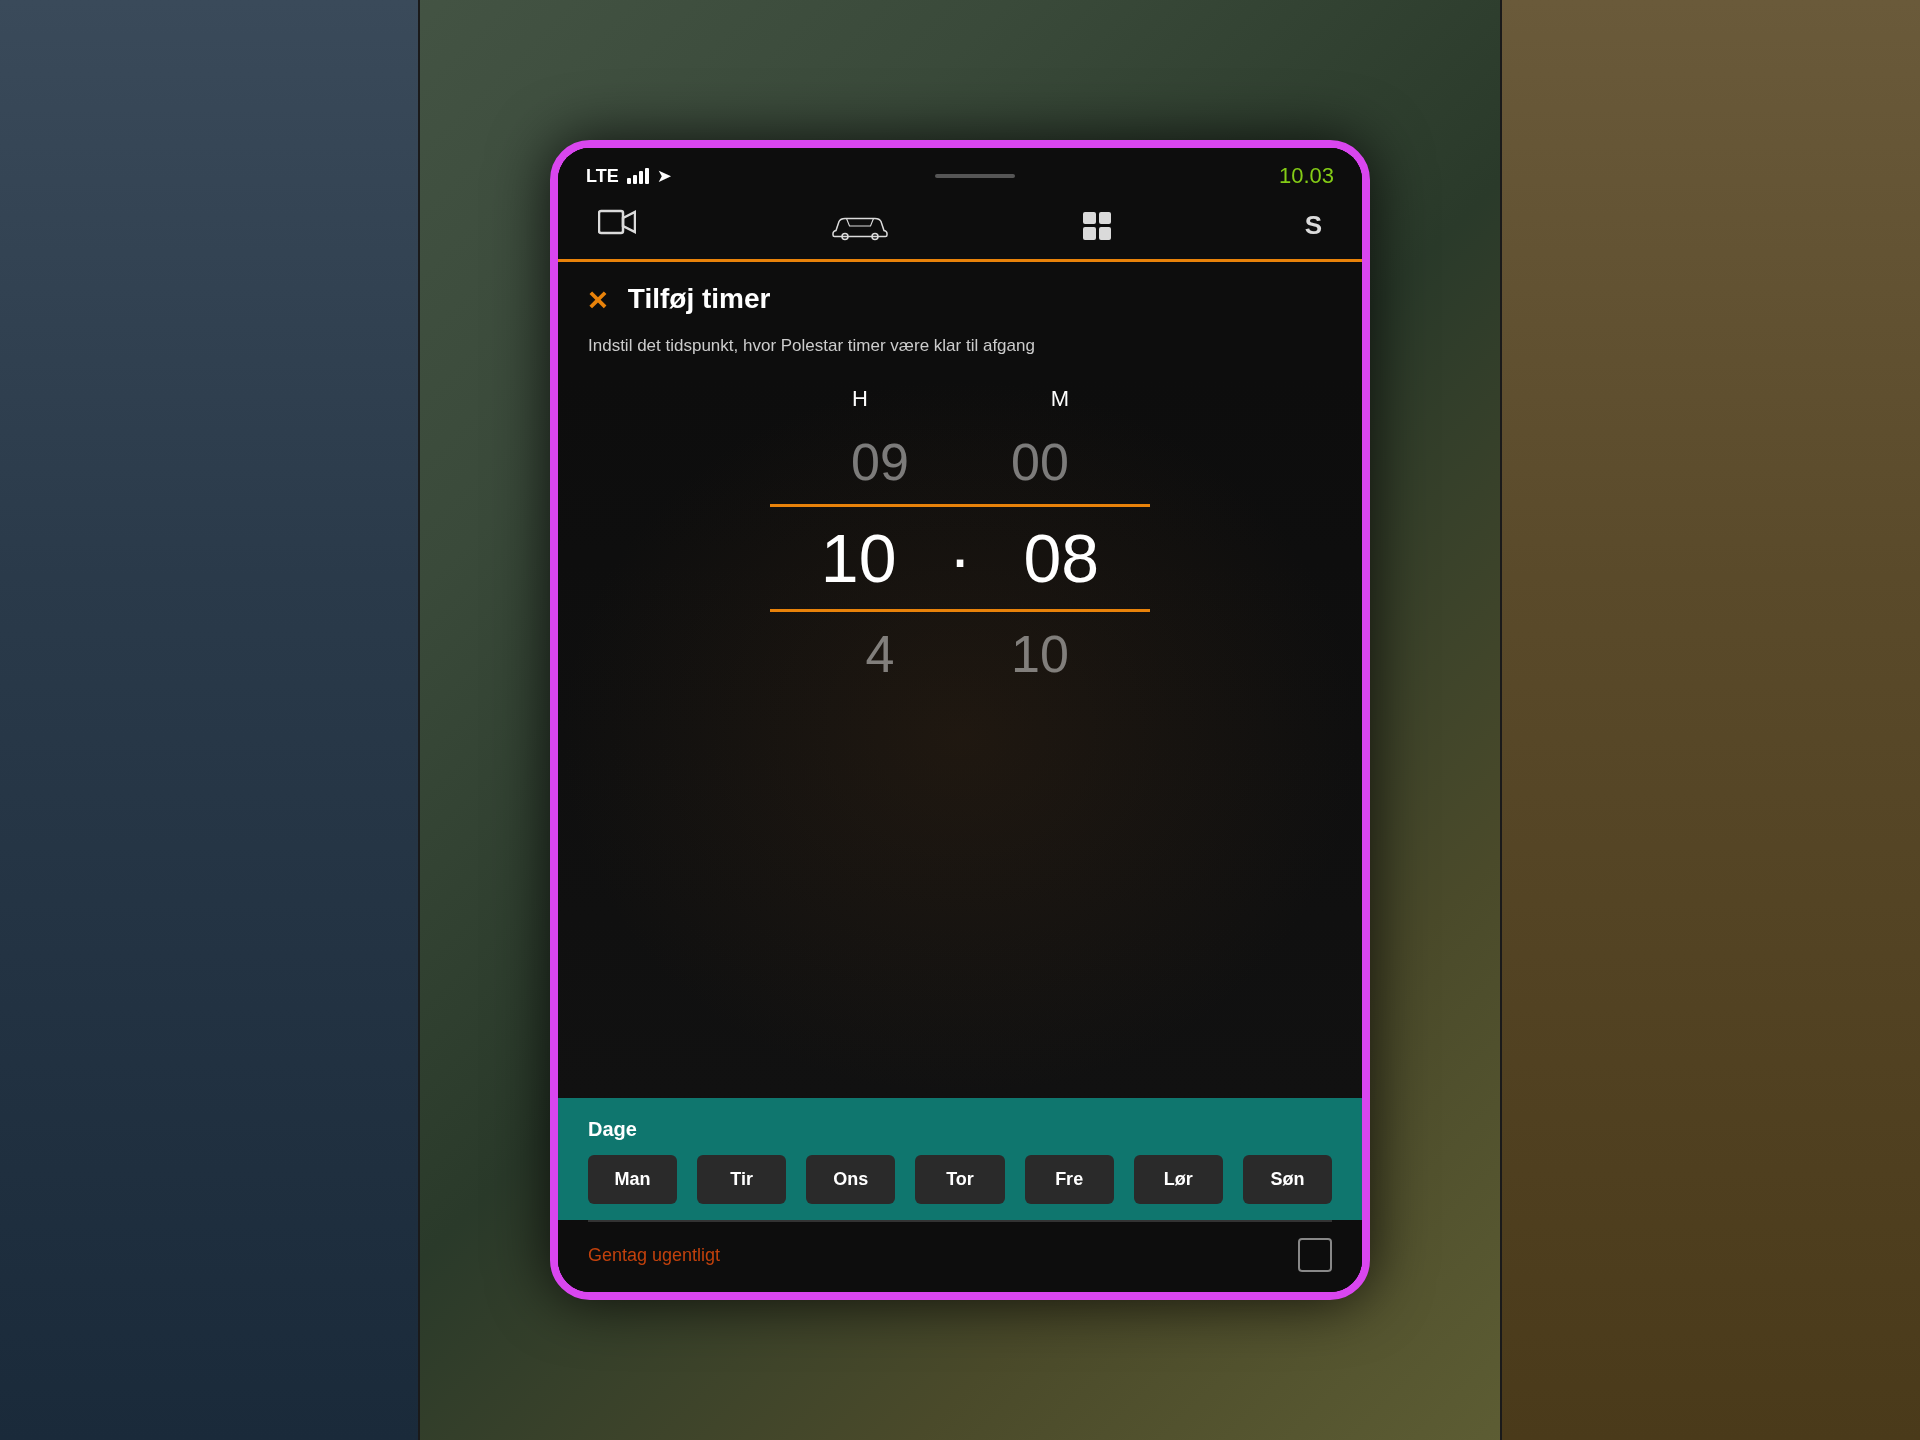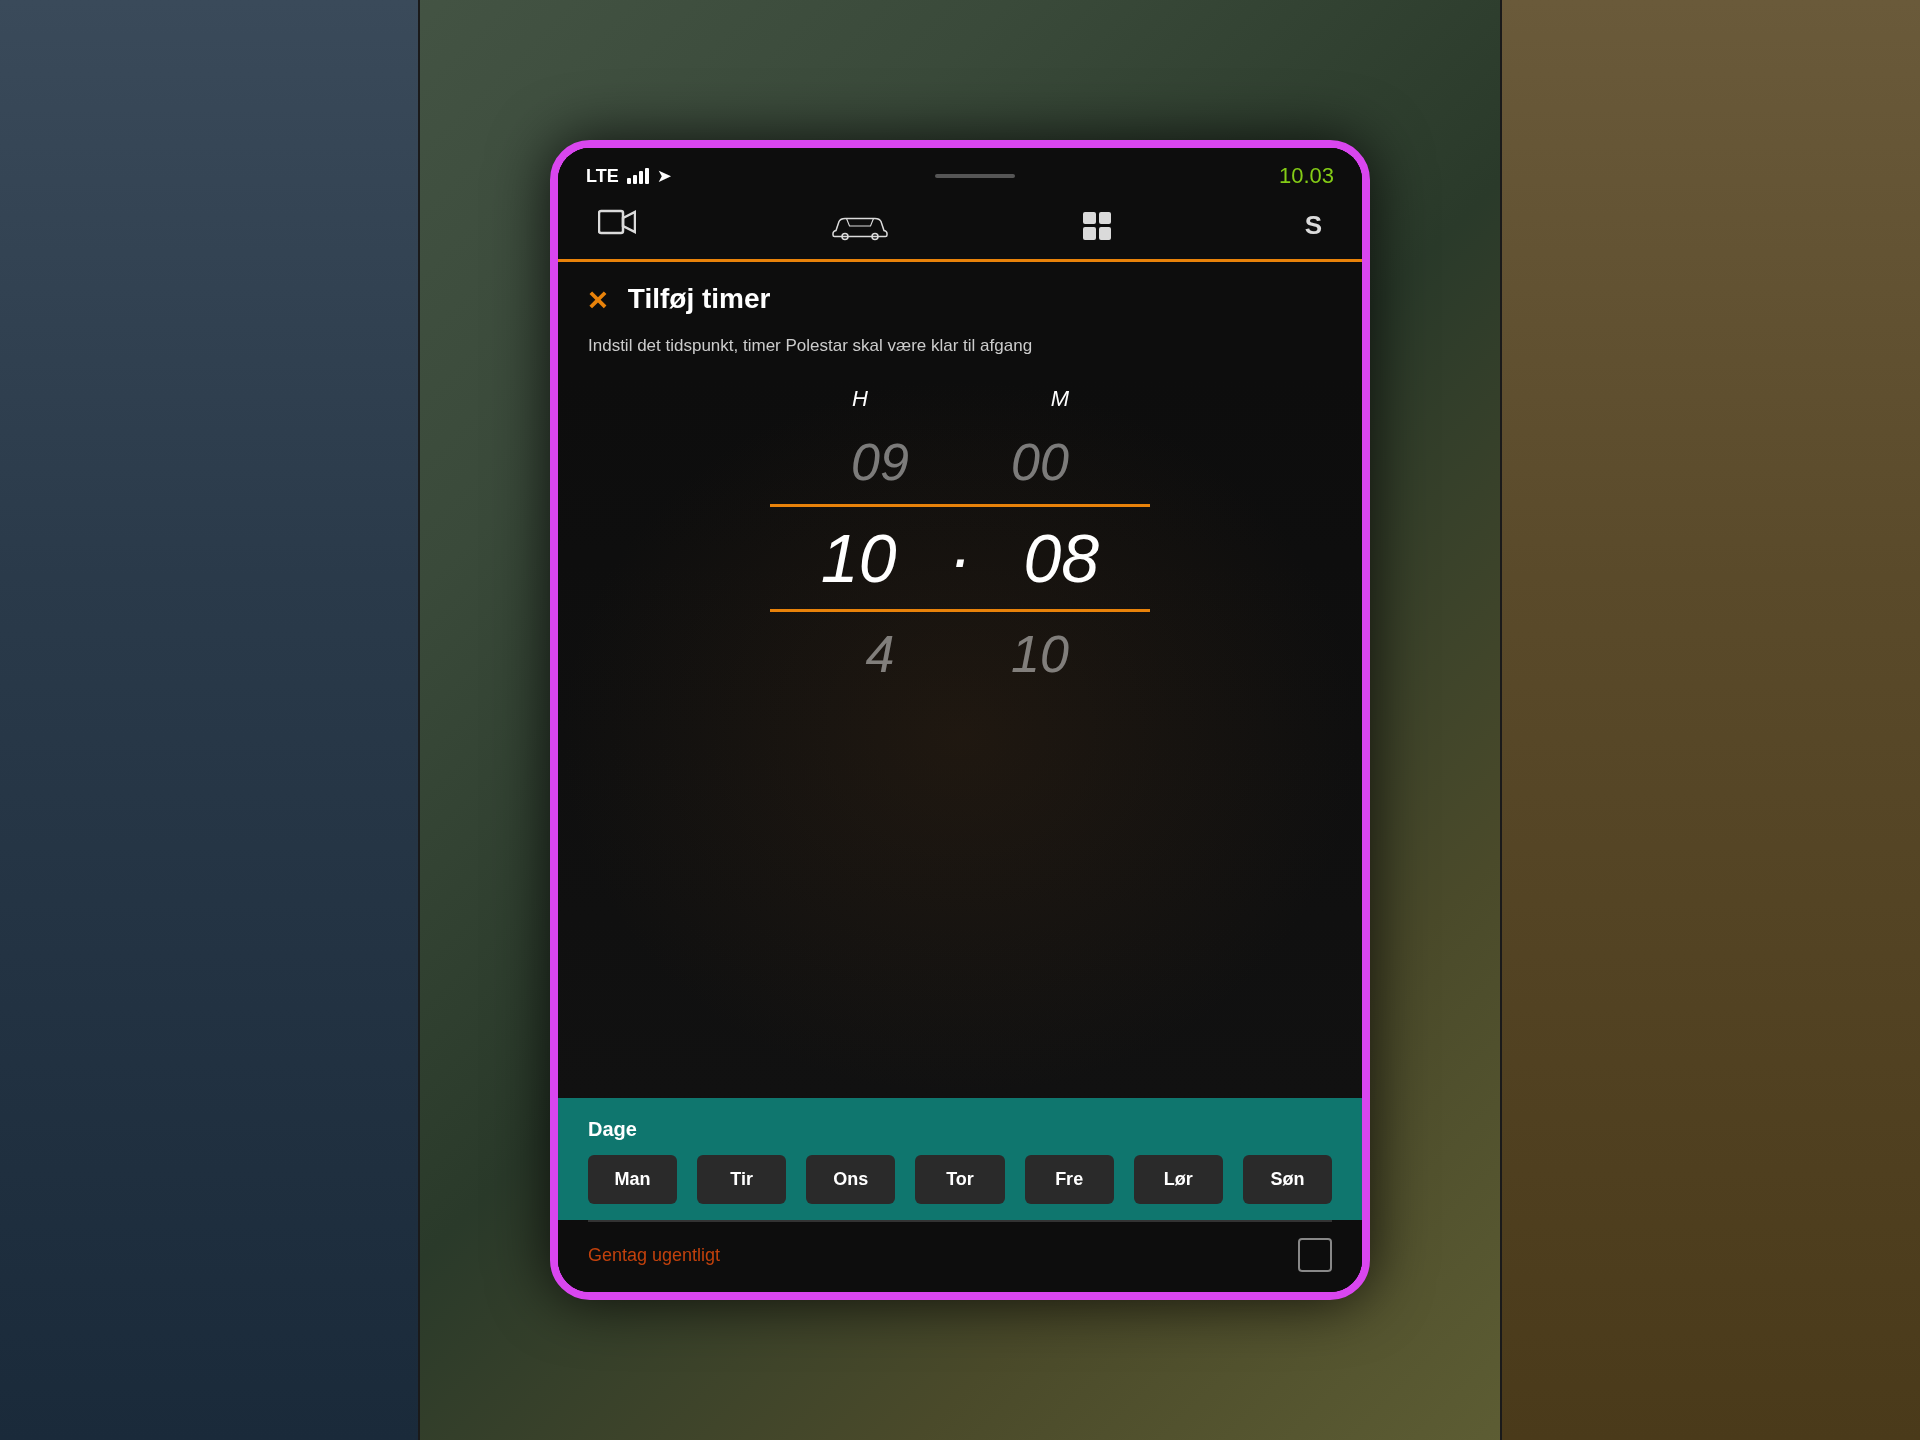--- a/index.html
+++ b/index.html
@@ -202,21 +202,20 @@
     
     .time-picker-area {
       flex: 1;
       display: flex;
       flex-direction: column;
       align-items: center;
       background: linear-gradient(180deg, #0d0d0d 0%, #111 100%);
       padding: 0 30px;
       position: relative;
       overflow: hidden;
-      font-style: italic;
     }
 
     .time-picker-area::before {
       content: '';
       position: absolute;
       top: 0; left: 0; right: 0; bottom: 0;
       background: radial-gradient(ellipse at center, rgba(80,50,20,0.25) 0%, transparent 70%);
       pointer-events: none;
     }
 
@@ -400,21 +399,21 @@
       <span class="nav-s-label">S</span>
     </div>
 
     <div class="orange-divider"></div>
 
     <div class="page-header">
       <span class="close-x">×</span>
       <span class="page-title">Tilføj timer</span>
     </div>
 
-    <div class="subtitle">Indstil det tidspunkt, timer Polestar skal være klar til afgang</div>
+    <div class="subtitle">Indstil det tidspunkt, hvor Polestar timer være klar til afgang</div>
 
     <div class="time-picker-area">
 
       <div class="hm-labels">
         <span class="hm-label">H</span>
         <span class="hm-label">M</span>
       </div>
 
       <div class="time-scroll-container">
 

